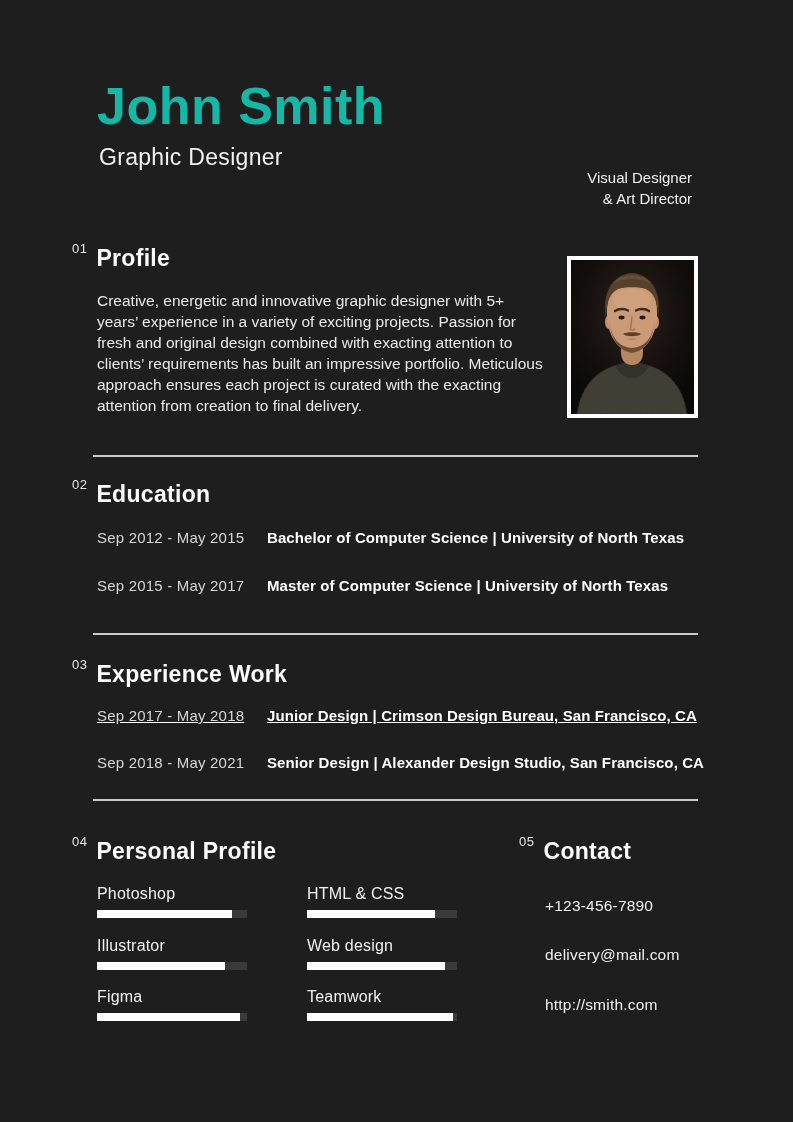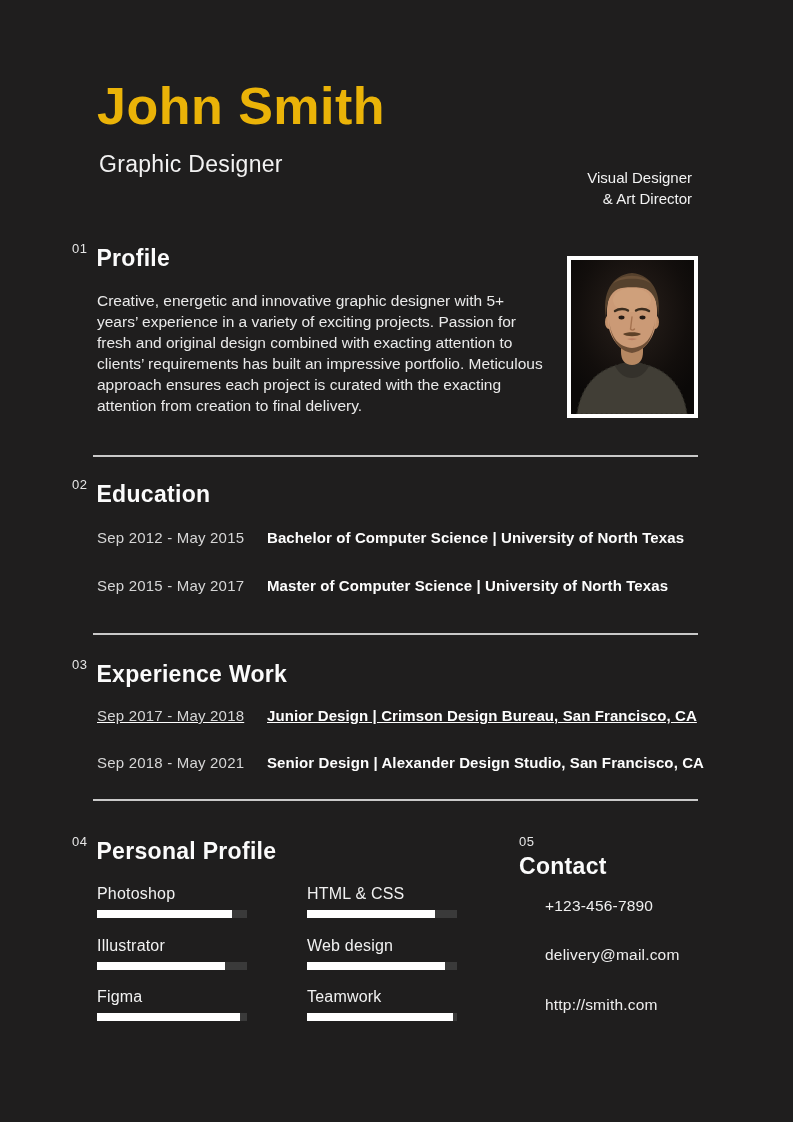--- a/index.html
+++ b/index.html
@@ -15,22 +15,22 @@
   .page{
     position:relative;
     width:793px;height:1122px;
     background:var(--bg);
     color:#fff;
     overflow:hidden;
   }
   .abs{position:absolute;}
 
   
-  .name{left:97px;top:76px;font-size:52px;font-weight:700;letter-spacing:.5px;color:#eab308;}
-  .subtitle{left:99px;top:151px;font-size:23px;font-weight:400;color:#f2f2f2;letter-spacing:.3px;text-align:center;}
+  .name{left:97px;top:76px;font-size:52px;font-weight:700;letter-spacing:.5px;color:#14b8a6;}
+  .subtitle{left:99px;top:144px;font-size:23px;font-weight:400;color:#f2f2f2;letter-spacing:.3px;text-align:center;}
   .tagline{right:101px;top:167px;text-align:right;font-size:15px;line-height:21px;color:#f2f2f2;}
 
   
   .sec-head{display:flex;align-items:flex-start;}
   .sec-num{font-size:13px;color:#e6e6e6;margin-right:9px;transform:translateY(-2px);letter-spacing:.5px;}
   .sec-title{font-size:23px;font-weight:700;letter-spacing:.3px;color:#fbfbfb;transform:translateY(2px);}
 
   .profile-head{left:72px;top:243px;}
   .profile-text{left:97px;top:290px;width:446px;font-size:15.5px;line-height:21px;color:var(--soft);}
 
@@ -50,21 +50,21 @@
 
   .row{left:97px;width:660px;display:flex;align-items:baseline;font-size:15px;}
   .row .dates{width:170px;flex:0 0 170px;color:var(--dim);font-weight:400;letter-spacing:.2px;}
   .row .desc{font-weight:700;color:#fdfdfd;letter-spacing:.1px;}
   .edu-row-0{top:529px;}
   .edu-row-1{top:577px;}
   .exp-row-0{top:707px;text-decoration:underline;}
   .exp-row-1{top:754px;}
 
   .skills-head{left:72px;top:836px;}
-  .contact-head{left:519px;top:836px;flex-direction:column;}
+  .contact-head{left:519px;top:836px;}
 
   .skill{width:150px;}
   .skill .label{font-size:16px;color:#f1f1f1;letter-spacing:.2px;}
   .skill .bar{margin-top:7px;width:150px;height:8px;background:var(--track);}
   .skill .bar-fill{height:100%;background:var(--fill);width:0%;}
   .skill-0{left:97px;top:885px;}
   .skill-1{left:97px;top:937px;}
   .skill-2{left:97px;top:988px;}
   .skill-3{left:307px;top:885px;}
   .skill-4{left:307px;top:937px;}

